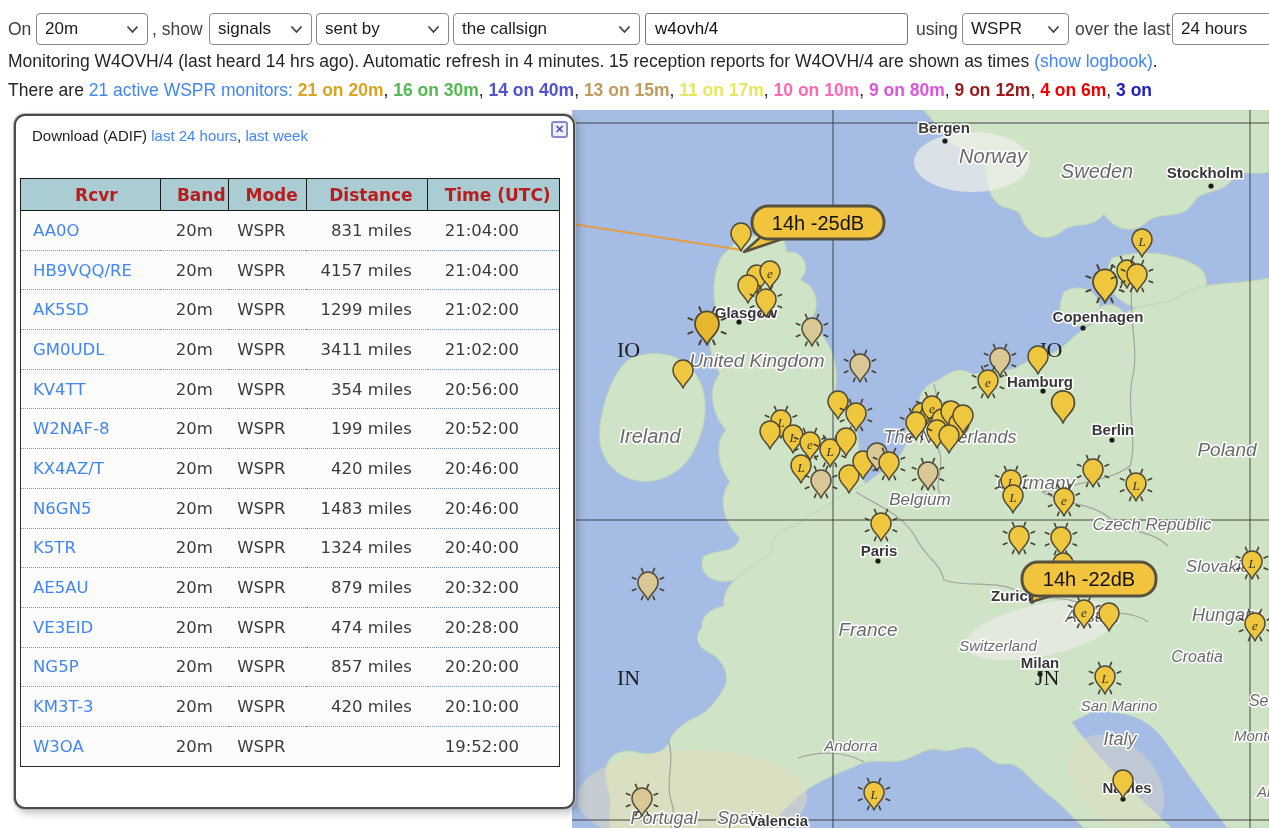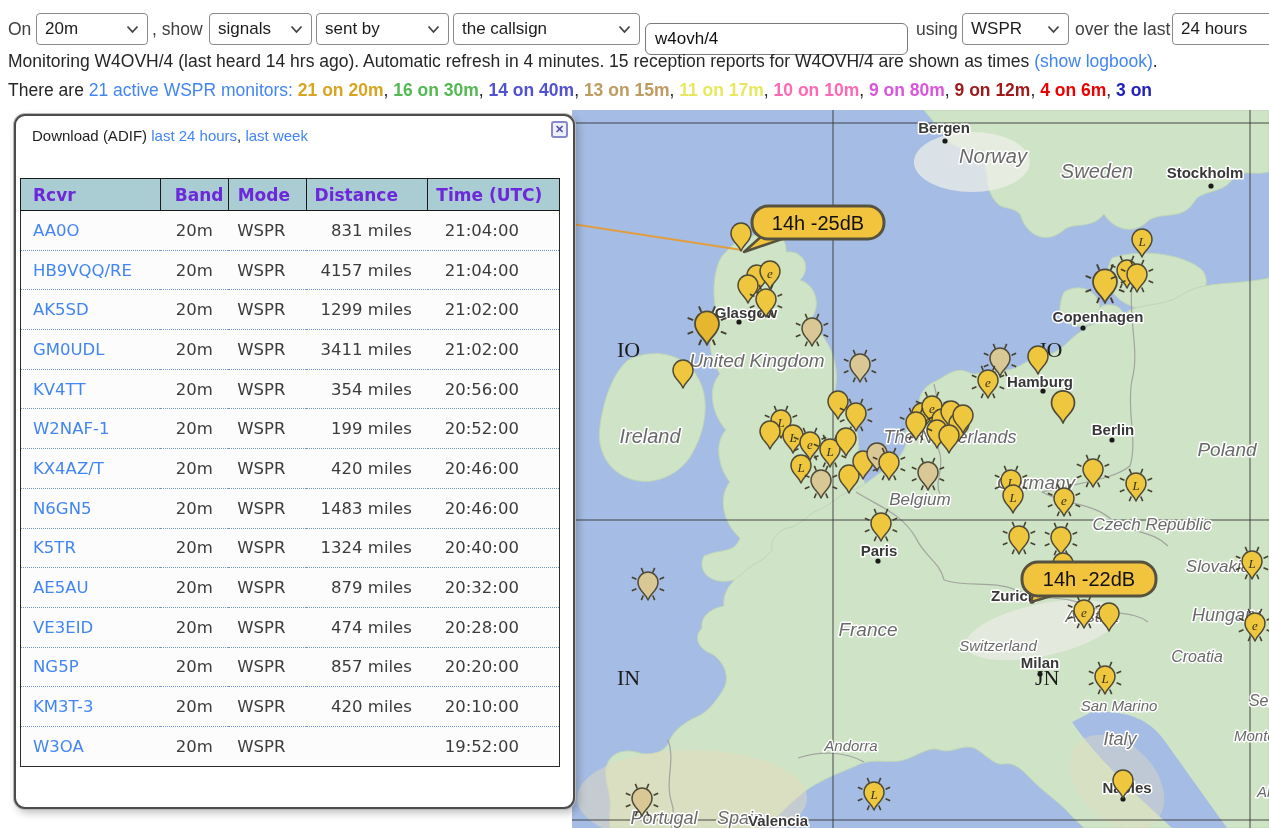--- a/index.html
+++ b/index.html
@@ -20,21 +20,21 @@
   
   .popup{left:14px;top:114px;width:557px;height:691px;background:#fff;z-index:5;
          border:2px solid #4c4c4c;border-radius:11px;
          box-shadow:0 0 0 1px #b9b9b9,3px 4px 9px rgba(0,0,0,.25)}
   .popup-head{position:absolute;left:16px;top:11px;font-size:15px;color:#1d1d1d;white-space:nowrap}
   .closebox{position:absolute;top:5px;right:5px;width:17px;height:17px;box-sizing:border-box;
             border:2px solid #8888cc;background:#eef0fa;color:#5050b8;font-size:11px;font-weight:bold;
             display:flex;align-items:center;justify-content:center;border-radius:3px;cursor:pointer;line-height:1}
   table.rtable{position:absolute;left:4px;top:62px;width:540px;border-collapse:collapse;
                font-family:"DejaVu Sans",sans-serif;border:1px solid #2a2a2a}
-  .rtable th{background:#A9CDD3;color:#6d28d9;font-size:17px;font-weight:bold;text-align:left;
+  .rtable th{background:#A9CDD3;color:#b91c1c;font-size:17px;font-weight:bold;text-align:center;
              border:1px solid #1a1a1a;height:31px;padding:0}
   .rtable td{font-size:16.5px;color:#3C3C3C;height:38.7px;background:#FCFCFC;
              border-bottom:1px dotted #7396C8;padding:0}
   .rtable tr:last-child td{border-bottom:none}
   .th-rcvr,.td-rcvr{padding-left:12px !important}
   .th-band{padding-left:14px !important}
   .td-band{text-align:center}
   .th-mode,.td-mode{padding-left:9px !important}
   .th-dist{padding-left:8px !important}
   .td-dist{text-align:right;padding-right:16px !important}
@@ -72,21 +72,21 @@
     </span>
 </div>
 <div class="abs sel" style="left:453px;top:13px;width:187px">
   <span>the callsign</span>
   <span class="chev">
       <svg width="13" height="9">
         <polyline points="1.5,1.5 6.5,7 11.5,1.5" stroke="#444" stroke-width="1.8" fill="none"></polyline>
       </svg>
     </span>
 </div>
-<input class="abs tbx" style="left: 645px; top: 23px; width: 263px; border-radius: 6px;" value="w4ovh/4">
+<input class="abs tbx" style="left: 645px; top: 13px; width: 263px;" value="w4ovh/4">
 <span class="abs lbl" style="left:916px;top:19px">using</span>
 <div class="abs sel" style="left:962px;top:13px;width:107px">
   <span>WSPR</span>
   <span class="chev">
       <svg width="13" height="9">
         <polyline points="1.5,1.5 6.5,7 11.5,1.5" stroke="#444" stroke-width="1.8" fill="none"></polyline>
       </svg>
     </span>
 </div>
 <span class="abs lbl" style="left:1075px;top:19px">over the last</span>
@@ -690,21 +690,21 @@
           <td class="td-time">21:02:00</td>
         </tr>
         <tr>
           <td class="td-rcvr"><a>KV4TT</a></td>
           <td class="td-band">20m</td>
           <td class="td-mode">WSPR</td>
           <td class="td-dist">354 miles</td>
           <td class="td-time">20:56:00</td>
         </tr>
         <tr>
-          <td class="td-rcvr"><a>W2NAF-1</a></td>
+          <td class="td-rcvr"><a>W2NAF-8</a></td>
           <td class="td-band">20m</td>
           <td class="td-mode">WSPR</td>
           <td class="td-dist">199 miles</td>
           <td class="td-time">20:52:00</td>
         </tr>
         <tr>
           <td class="td-rcvr"><a>KX4AZ/T</a></td>
           <td class="td-band">20m</td>
           <td class="td-mode">WSPR</td>
           <td class="td-dist">420 miles</td>

